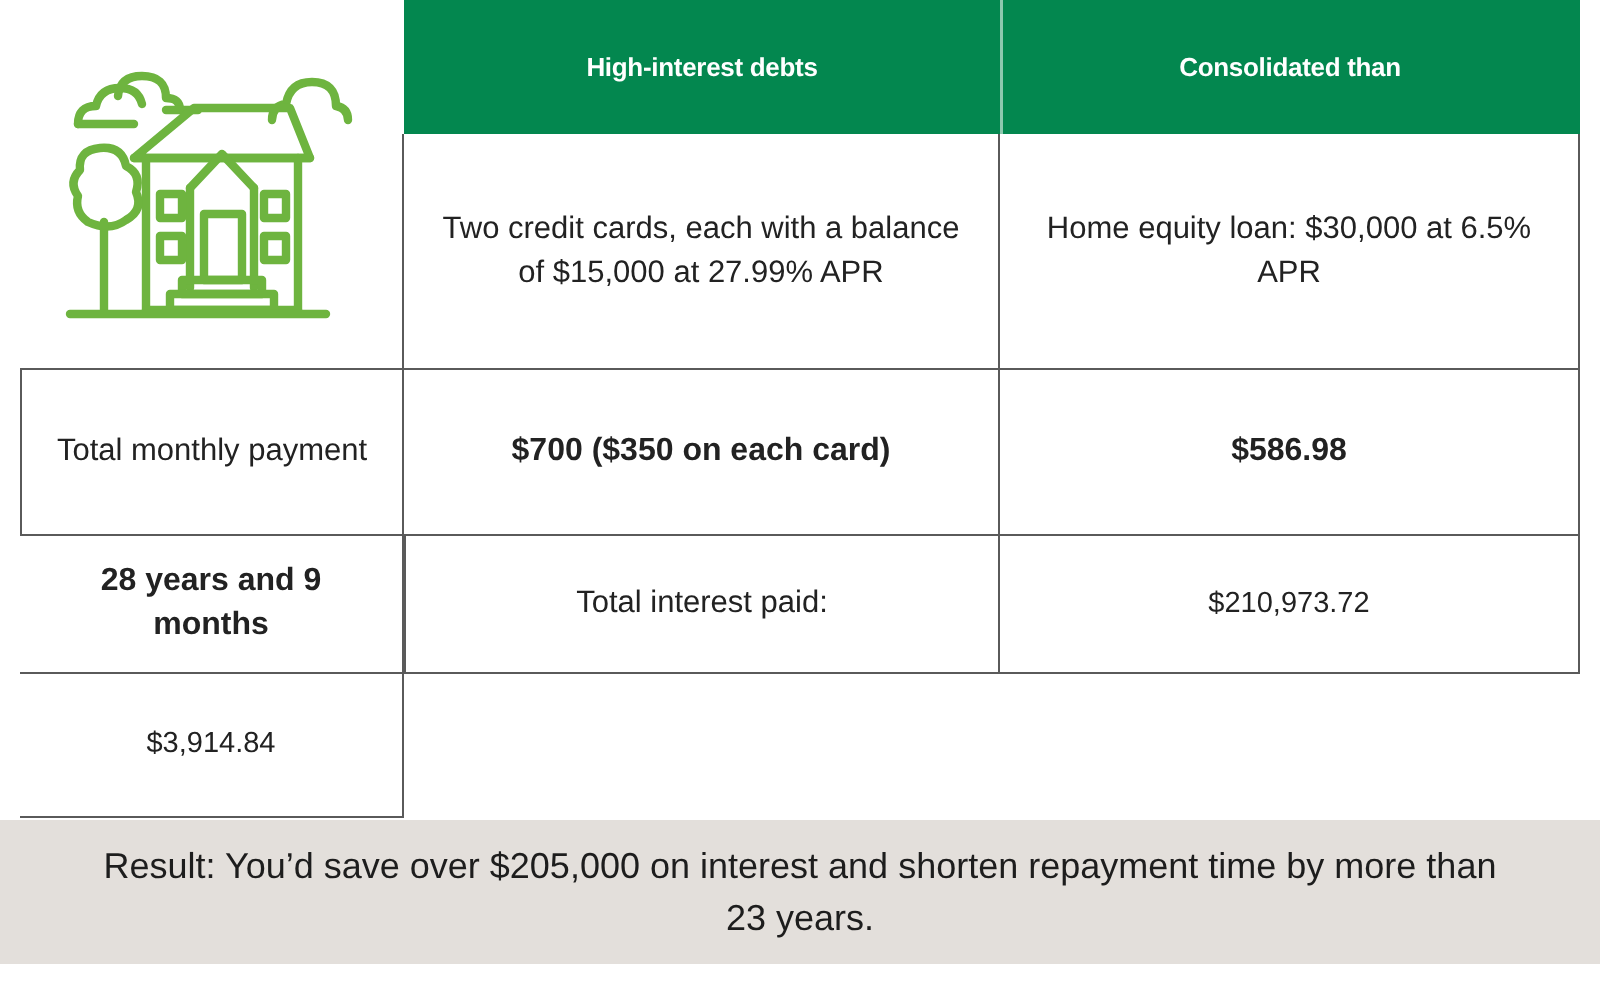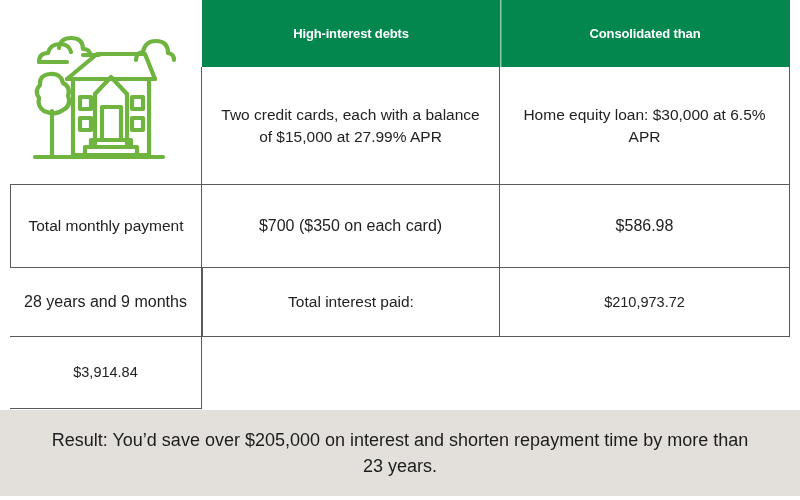--- a/index.html
+++ b/index.html
@@ -76,30 +76,30 @@
     justify-content: center;
     background: #ffffff;
     border-right: 1.4px solid #5a5a5a;
     border-bottom: 1.4px solid #5a5a5a;
   }
   .icon-cell svg { display: block; margin-top: -52px; }
 
   
   .desc      { font-size: 15.5px;  line-height: 1.42; }
   .rowlabel  { font-size: 15.5px;  line-height: 1.42; }
-  .val-lg    { font-size: 16px;    line-height: 1.4; }
+  .val-lg    { font-size: 16px;    line-height: 1.4; font-weight: bold; }
   .val-sm    { font-size: 14.5px;  line-height: 1.4; }
 
   
   .result-bar {
     position: absolute;
     left: 0;
     top: 410px;
     width: 800px;
-    height: 86px;
+    height: 72px;
     background: #e3dfdb;
     display: flex;
     align-items: center;
     justify-content: center;
     text-align: center;
     padding: 0 44px;
   }
   .result-text {
     font-size: 18px;
     line-height: 1.45;

